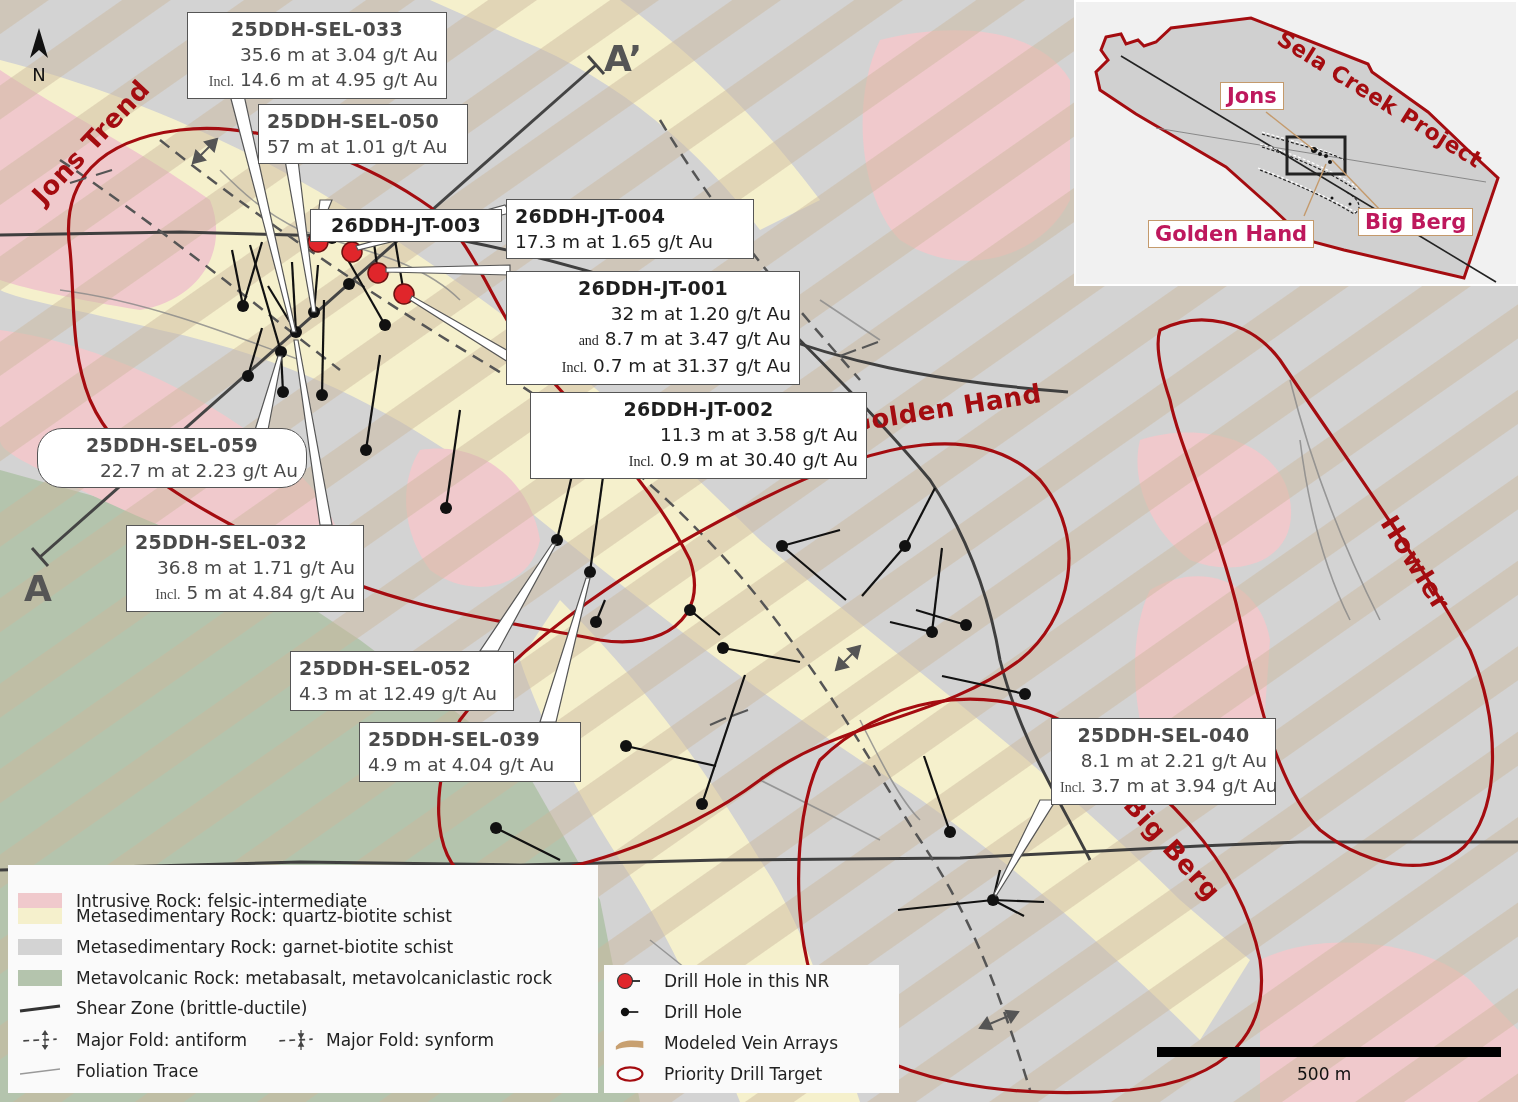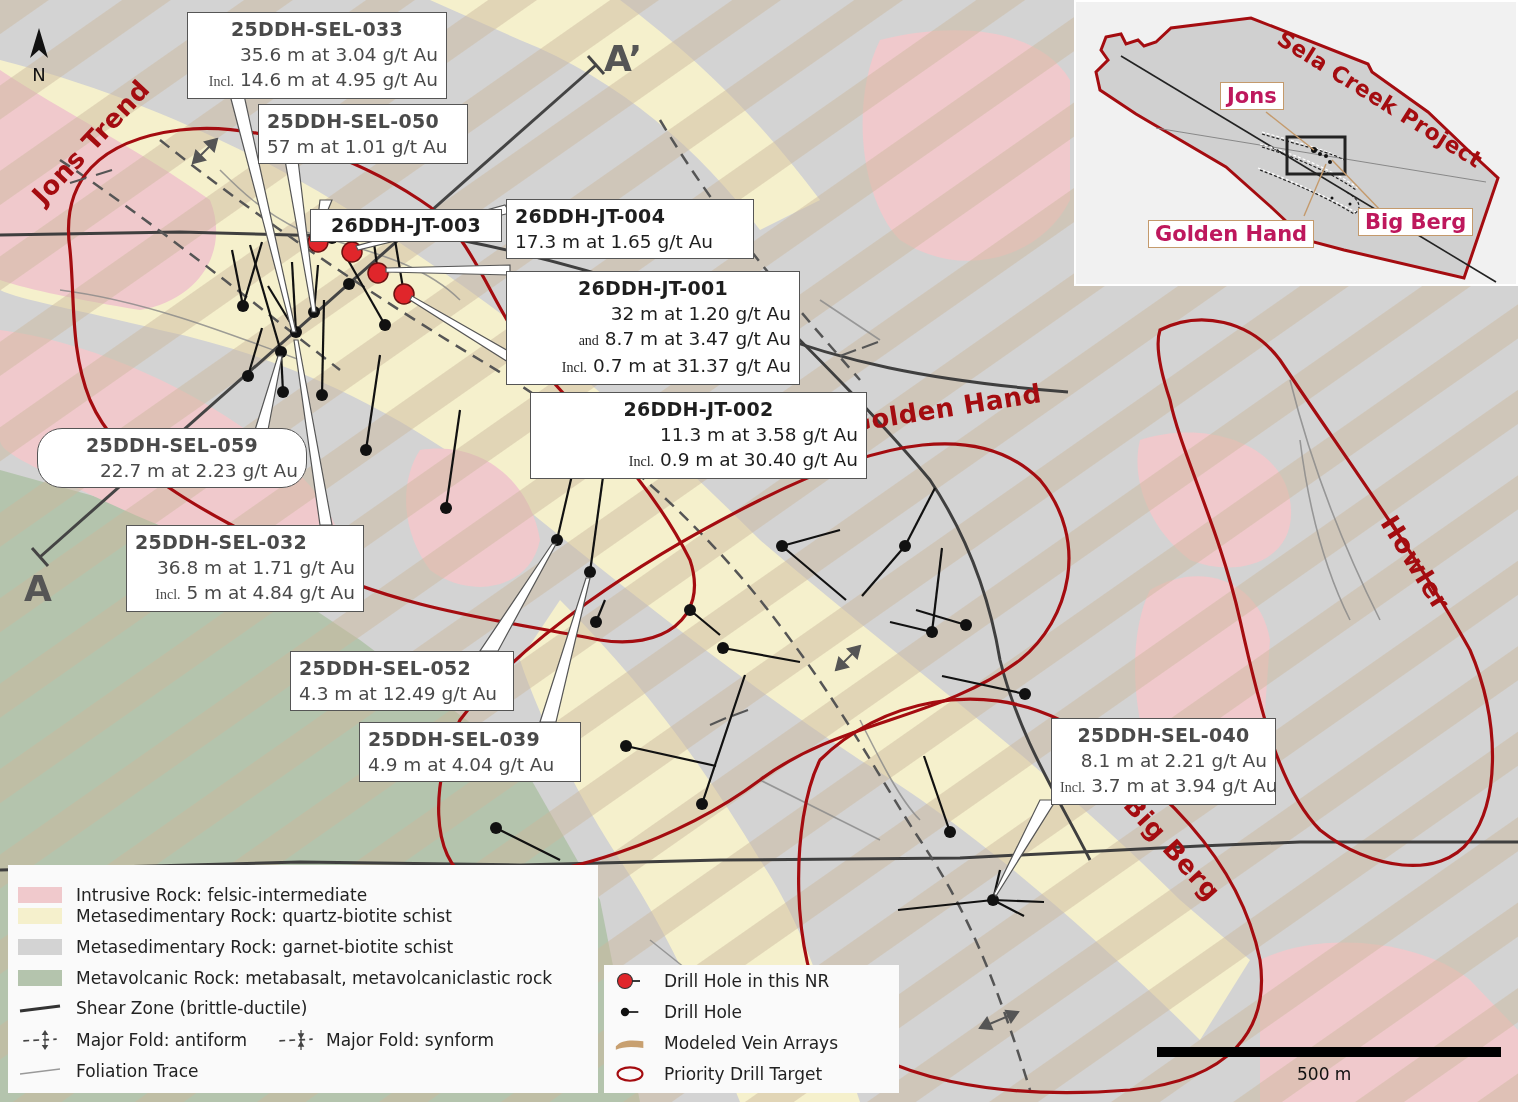--- a/index.html
+++ b/index.html
@@ -303,21 +303,21 @@
         <line x1="308" y1="212" x2="256" y2="158"></line>
       </g>
   </svg>
   <div class="label-red" style="left:210px; top:24px; font-size:22px; transform:rotate(32deg); transform-origin:left top;">Sela Creek Project</div>
   <div class="inset-label" style="left:144px; top:80px;">Jons</div>
   <div class="inset-label" style="left:72px; top:218px;">Golden Hand</div>
   <div class="inset-label" style="left:282px; top:206px;">Big Berg</div>
 </div>
 
 <div class="legend" style="left:8px; top:865px; width:590px; height:228px;">
-  <div class="item" style="left:10px; top:20px;align-items:center;">
+  <div class="item" style="left:10px; top:26px;align-items:center;">
     <div class="swatch" style="background:#f0c9cc;"></div>
     <span>Intrusive Rock: felsic-intermediate</span>
   </div>
   <div class="item" style="left:10px; top:41px;">
     <div class="swatch" style="background:#f5f0cc;"></div>
     <span>Metasedimentary Rock: quartz-biotite schist</span>
   </div>
   <div class="item" style="left:10px; top:72px;">
     <div class="swatch" style="background:#d3d3d3;"></div>
     <span>Metasedimentary Rock: garnet-biotite schist</span>

